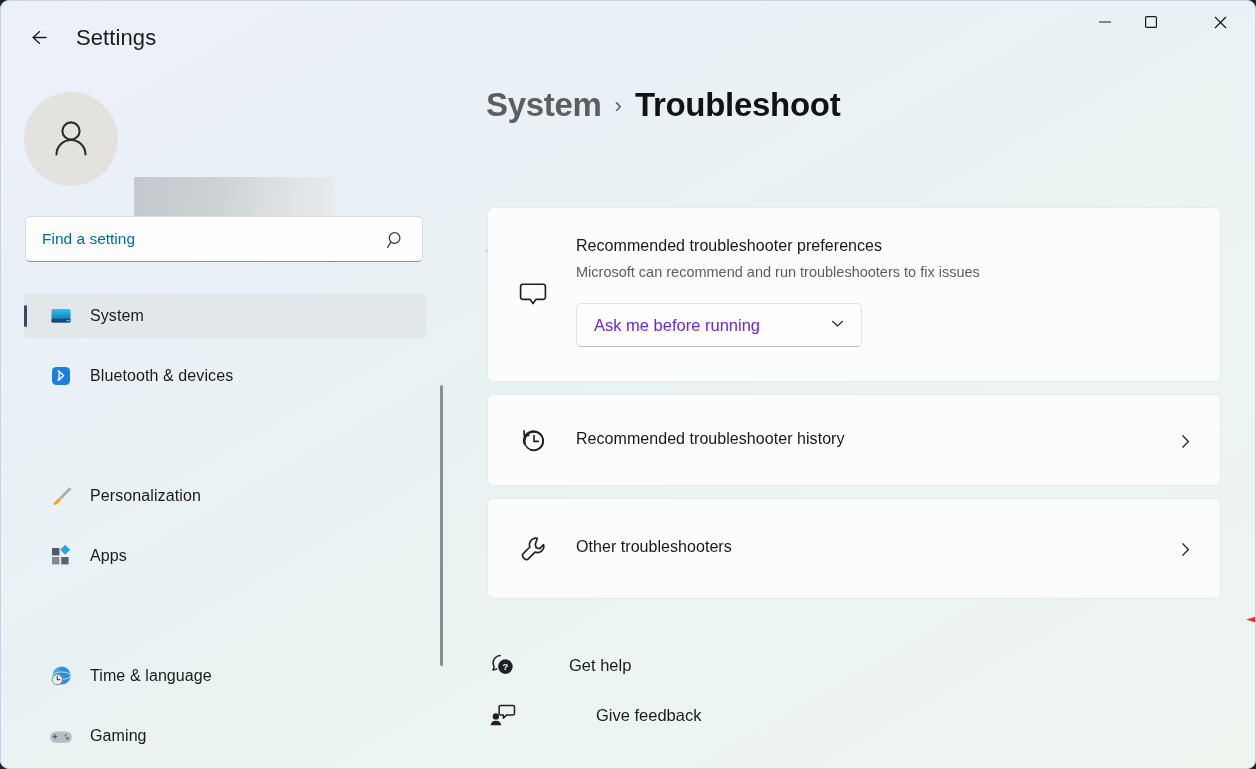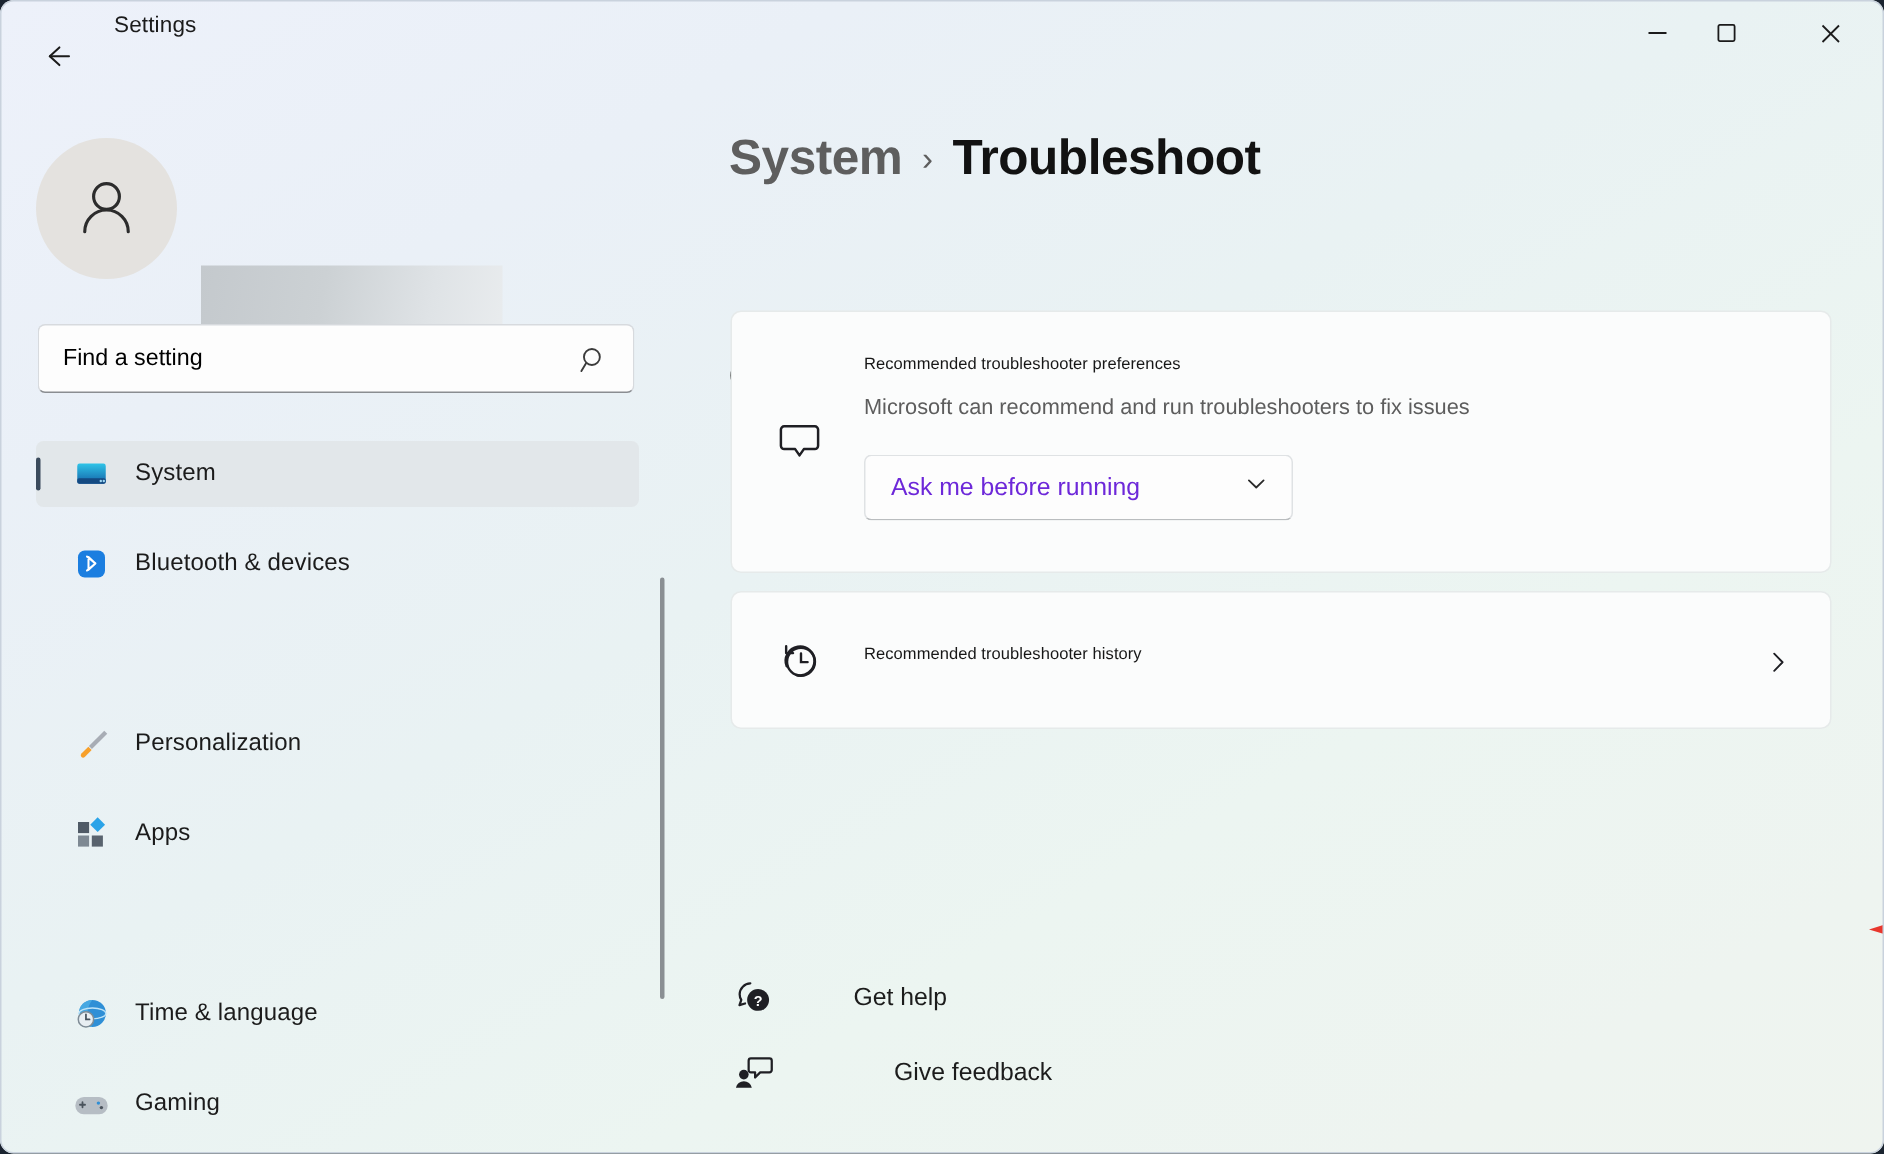--- a/index.html
+++ b/index.html
@@ -50,22 +50,22 @@
     position: absolute;
     left: 18px; top: 18px;
     width: 38px; height: 38px;
     display: flex;
     align-items: center;
     justify-content: center;
     border-radius: 5px;
   }
   #app-title {
     position: absolute;
-    left: 76px; top: 8px;
-    font-size: 15px;
+    left: 76px; top: 25px;
+    font-size: 22px;
     color: #1b1b1b;
     letter-spacing: .1px;
   }
   .wincontrol {
     position: absolute;
     top: 0;
     width: 46px;
     height: 44px;
     display: flex;
     align-items: center;
@@ -106,21 +106,21 @@
     border: 1px solid #d7dade;
     border-bottom: 1px solid #8a8d91;
     border-radius: 5px;
     box-sizing: border-box;
     display: flex;
     align-items: center;
   }
   #search-input-text {
     margin-left: 16px;
     font-size: 15.5px;
-    color: #000000;
+    color: #0369a1;
   }
   #search-icon {
     position: absolute;
     right: 16px; top: 13px;
   }
 
   #navlist {
     position: absolute;
     left: 0; top: 222px;
     width: 456px;
@@ -231,21 +231,21 @@
     align-items: center;
     justify-content: center;
   }
   #card-preferences .card-icon { top: 69px; }
   #card-history .card-icon     { top: 29px; }
   #card-other .card-icon       { top: 33px; }
 
   .card-title {
     position: absolute;
     left: 88px;
-    font-size: 11px;
+    font-size: 16px;
     color: #171717;
     letter-spacing: .05px;
   }
   #pref-title { top: 29px; }
   .card-sub {
     position: absolute;
     left: 88px; top: 56px;
     font-size: 14.5px;
     color: #5d5d5d;
   }
@@ -487,20 +487,33 @@
         </svg>
       </span>
       <div class="card-title" id="history-title">Recommended troubleshooter history</div>
       <span class="chevron-right" id="history-chevron">
         <svg width="17" height="17" viewBox="0 0 17 17">
           <path d="M5.8 2.8 L11.4 8.5 L5.8 14.2" fill="none" stroke="#1f1f24" stroke-width="1.25" stroke-linecap="round" stroke-linejoin="round"></path>
         </svg>
       </span>
     </div>
 
+    <div class="card" id="card-other">
+      <span class="card-icon">
+        <svg width="30" height="30" viewBox="0 0 30 30">
+          <path d="M19.3 4.4 a6.4 6.4 0 0 0 -7.4 8.6 L5.2 19.7 a2.6 2.6 0 0 0 0 3.7 l1.4 1.4 a2.6 2.6 0 0 0 3.7 0 l6.7 -6.7 a6.4 6.4 0 0 0 8.6 -7.4 l-3.9 3.9 l-3.5 -0.9 l-0.9 -3.5 z" fill="none" stroke="#1f1f24" stroke-width="1.65" stroke-linejoin="round"></path>
+        </svg>
+      </span>
+      <div class="card-title" id="other-title">Other troubleshooters</div>
+      <span class="chevron-right" id="other-chevron">
+        <svg width="17" height="17" viewBox="0 0 17 17">
+          <path d="M5.8 2.8 L11.4 8.5 L5.8 14.2" fill="none" stroke="#1f1f24" stroke-width="1.25" stroke-linecap="round" stroke-linejoin="round"></path>
+        </svg>
+      </span>
+    </div>
 
     <div class="footer-link" id="link-get-help">
       <span class="footer-icon">
         <svg width="27" height="27" viewBox="0 0 27 27">
           <path d="M11.2 3.6 a7.4 7.4 0 0 0 -7.1 7.2 a7 7 0 0 0 1.1 3.8 l-1.2 3.5 l3.7 -1.1" fill="none" stroke="#1f1f24" stroke-width="1.5" stroke-linecap="round" stroke-linejoin="round"></path>
           <circle cx="16.4" cy="14.6" r="7.3" fill="#1f1f24"></circle>
           <text x="16.4" y="18.4" font-family="Liberation Sans, sans-serif" font-size="9.6" font-weight="700" fill="#ffffff" text-anchor="middle">?</text>
         </svg>
       </span>
       <span class="footer-label">Get help</span>

